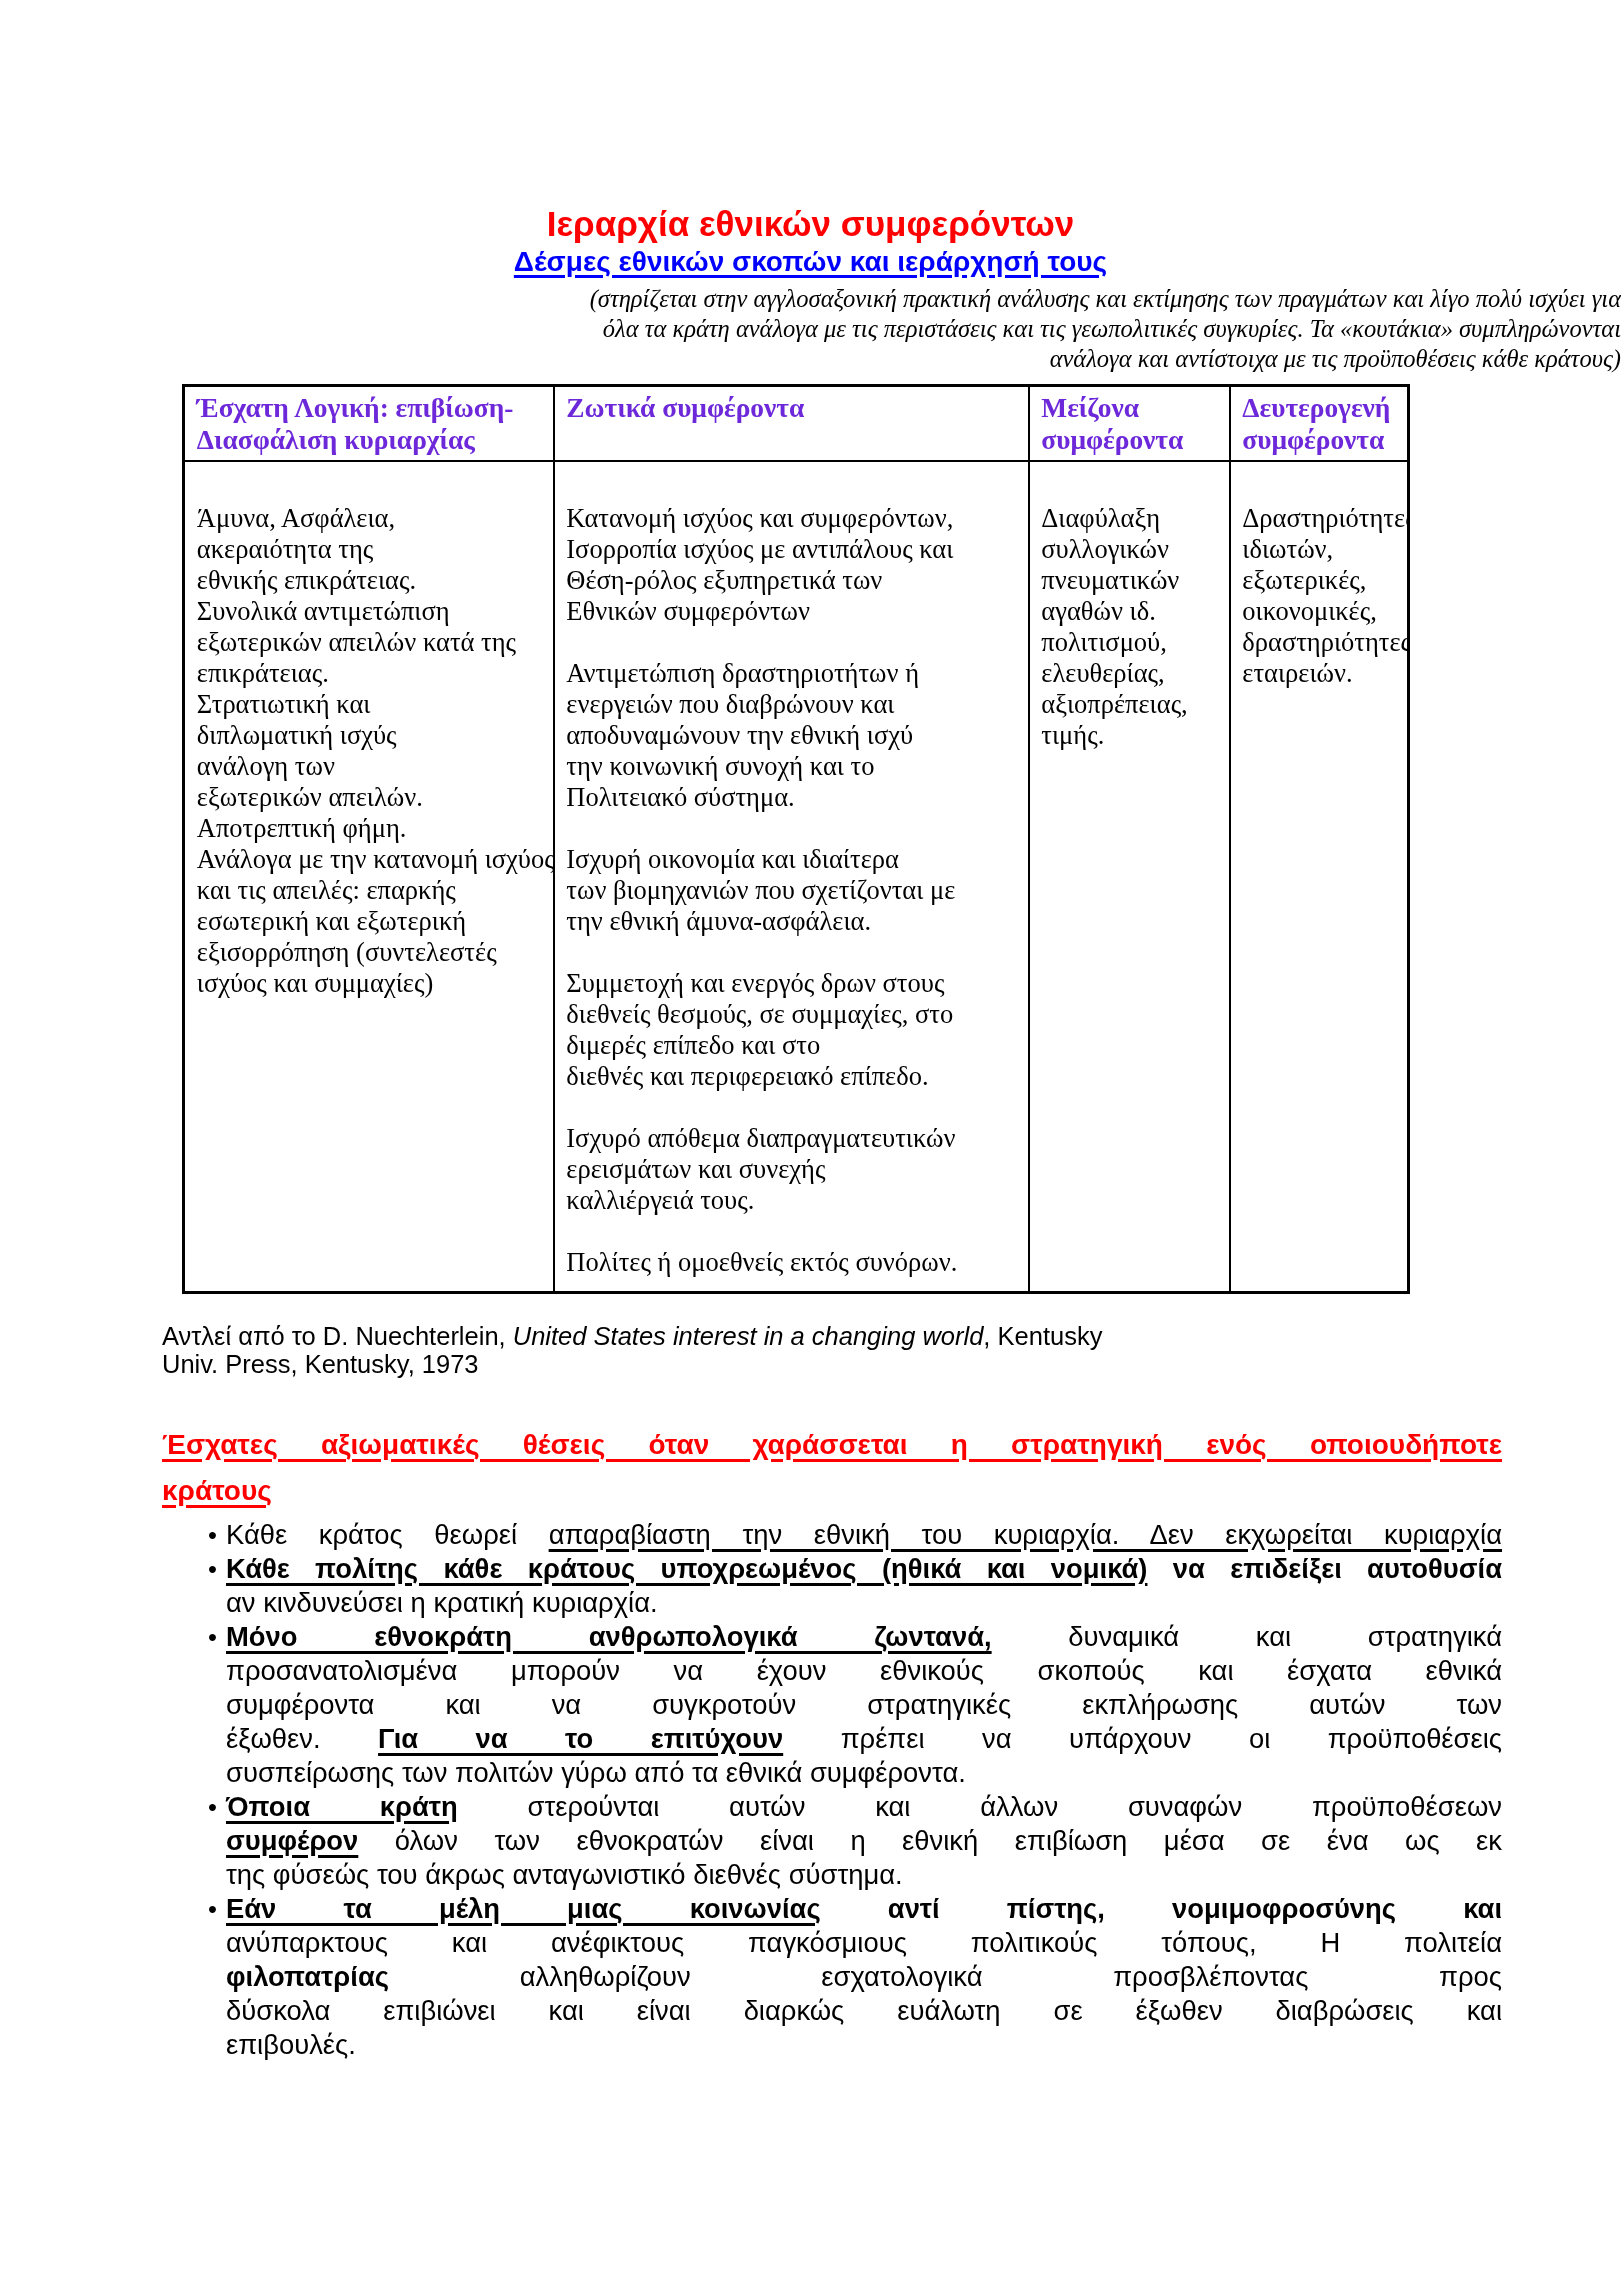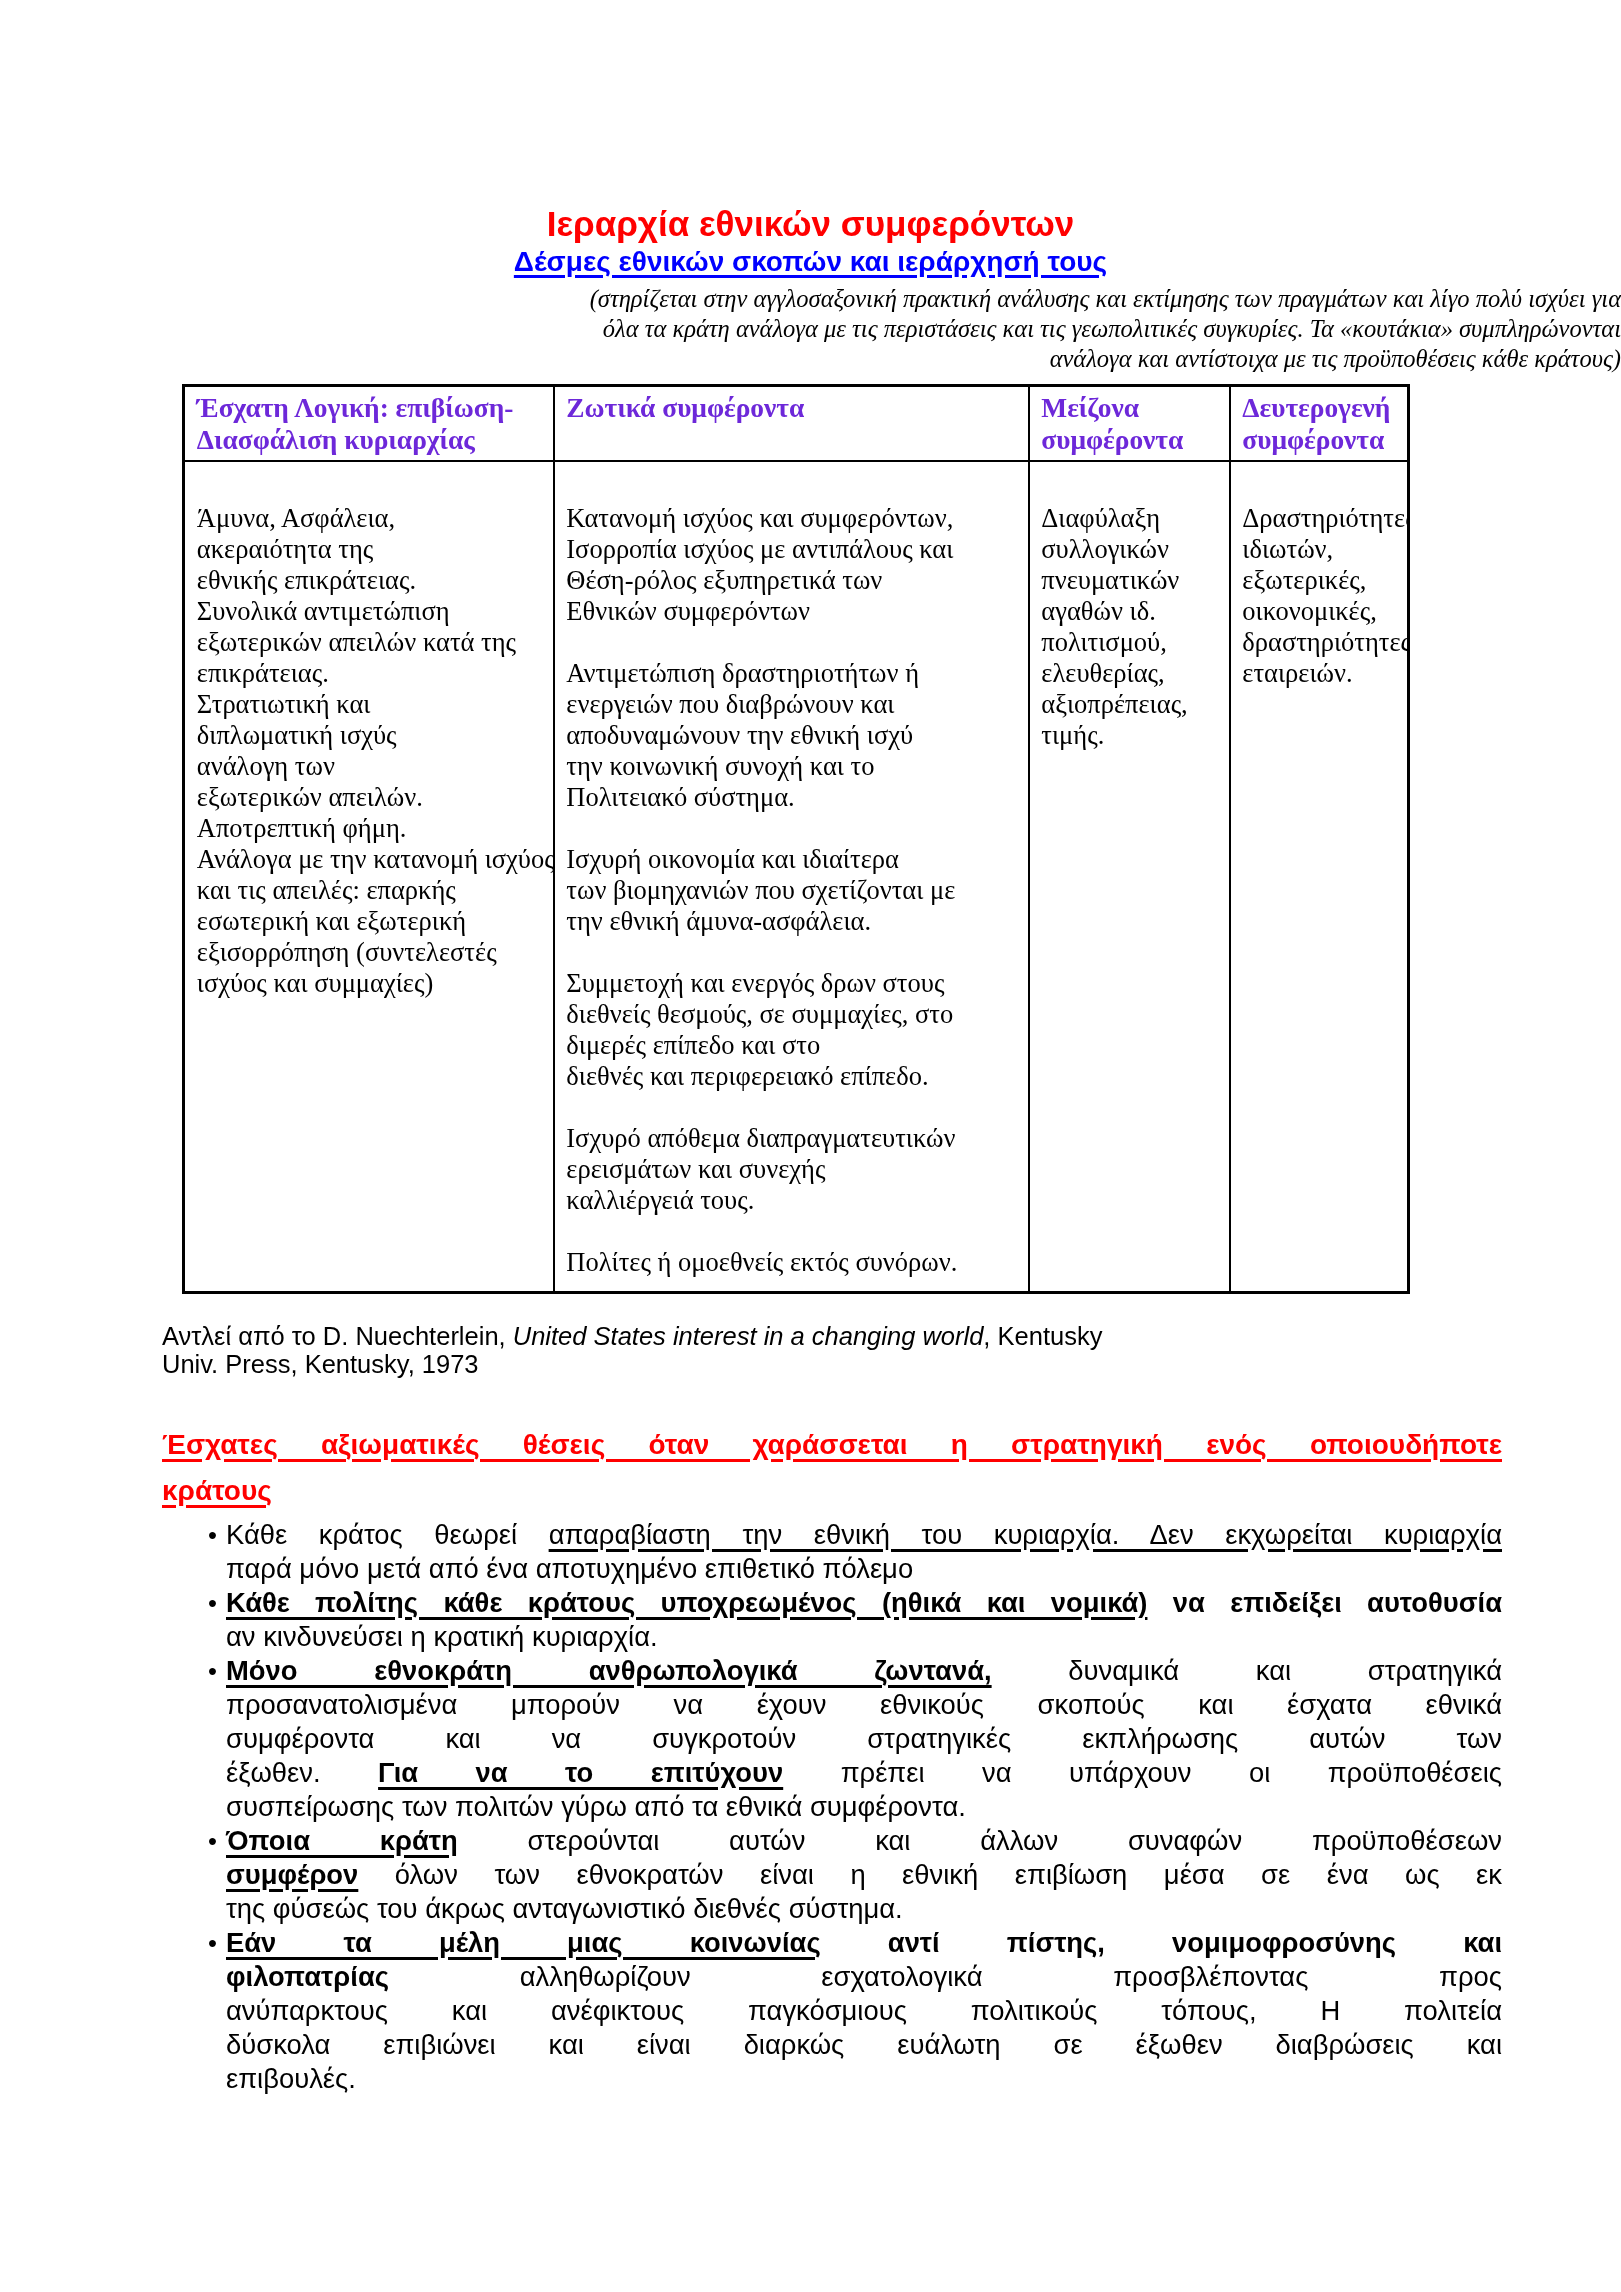--- a/index.html
+++ b/index.html
@@ -220,21 +220,20 @@
   <div class="heading">
     <div class="jline"><span class="hu">Έσχατες αξιωματικές θέσεις όταν χαράσσεται η στρατηγική ενός οποιουδήποτε</span></div>
     <div class="lline"><span class="hu">κράτους</span></div>
   </div>
 
   <div class="list">
       <div class="bullet">
         <span class="marker">•</span>
         <div class="bullet-body">
           <div class="jline"><span>Κάθε κράτος θεωρεί </span><span class="u">απαραβίαστη την εθνική του κυριαρχία. Δεν εκχωρείται κυριαρχία</span></div>
-          <div class="lline"><span>παρά μόνο μετά από ένα αποτυχημένο επιθετικό πόλεμο</span></div>
         </div>
       </div>
       <div class="bullet">
         <span class="marker">•</span>
         <div class="bullet-body">
           <div class="jline"><span class="b u">Κάθε πολίτης κάθε κράτους υποχρεωμένος (ηθικά και νομικά)</span><span class="b"> να επιδείξει αυτοθυσία</span></div>
           <div class="lline"><span>αν κινδυνεύσει η κρατική κυριαρχία.</span></div>
         </div>
       </div>
       <div class="bullet">
@@ -252,22 +251,22 @@
         <div class="bullet-body">
           <div class="jline"><span class="b u">Όποια κράτη</span><span> στερούνται αυτών και άλλων συναφών προϋποθέσεων</span></div>
           <div class="jline"><span class="b u">συμφέρον</span><span> όλων των εθνοκρατών είναι η εθνική επιβίωση μέσα σε ένα ως εκ</span></div>
           <div class="lline"><span>της φύσεώς του άκρως ανταγωνιστικό διεθνές σύστημα.</span></div>
         </div>
       </div>
       <div class="bullet">
         <span class="marker">•</span>
         <div class="bullet-body">
           <div class="jline"><span class="b u">Εάν τα μέλη μιας κοινωνίας</span><span class="b"> αντί πίστης, νομιμοφροσύνης και</span></div>
+          <div class="jline"><span>ανύπαρκτους και ανέφικτους παγκόσμιους πολιτικούς τόπους, Η πολιτεία</span></div>
           <div class="jline"><span class="b">φιλοπατρίας</span><span> αλληθωρίζουν εσχατολογικά προσβλέποντας προς</span></div>
-          <div class="jline"><span>ανύπαρκτους και ανέφικτους παγκόσμιους πολιτικούς τόπους, Η πολιτεία</span></div>
           <div class="jline"><span>δύσκολα επιβιώνει και είναι διαρκώς ευάλωτη σε έξωθεν διαβρώσεις και</span></div>
           <div class="lline"><span>επιβουλές.</span></div>
         </div>
       </div>
     </div>
 
 </main>
 
 
 </body></html>

